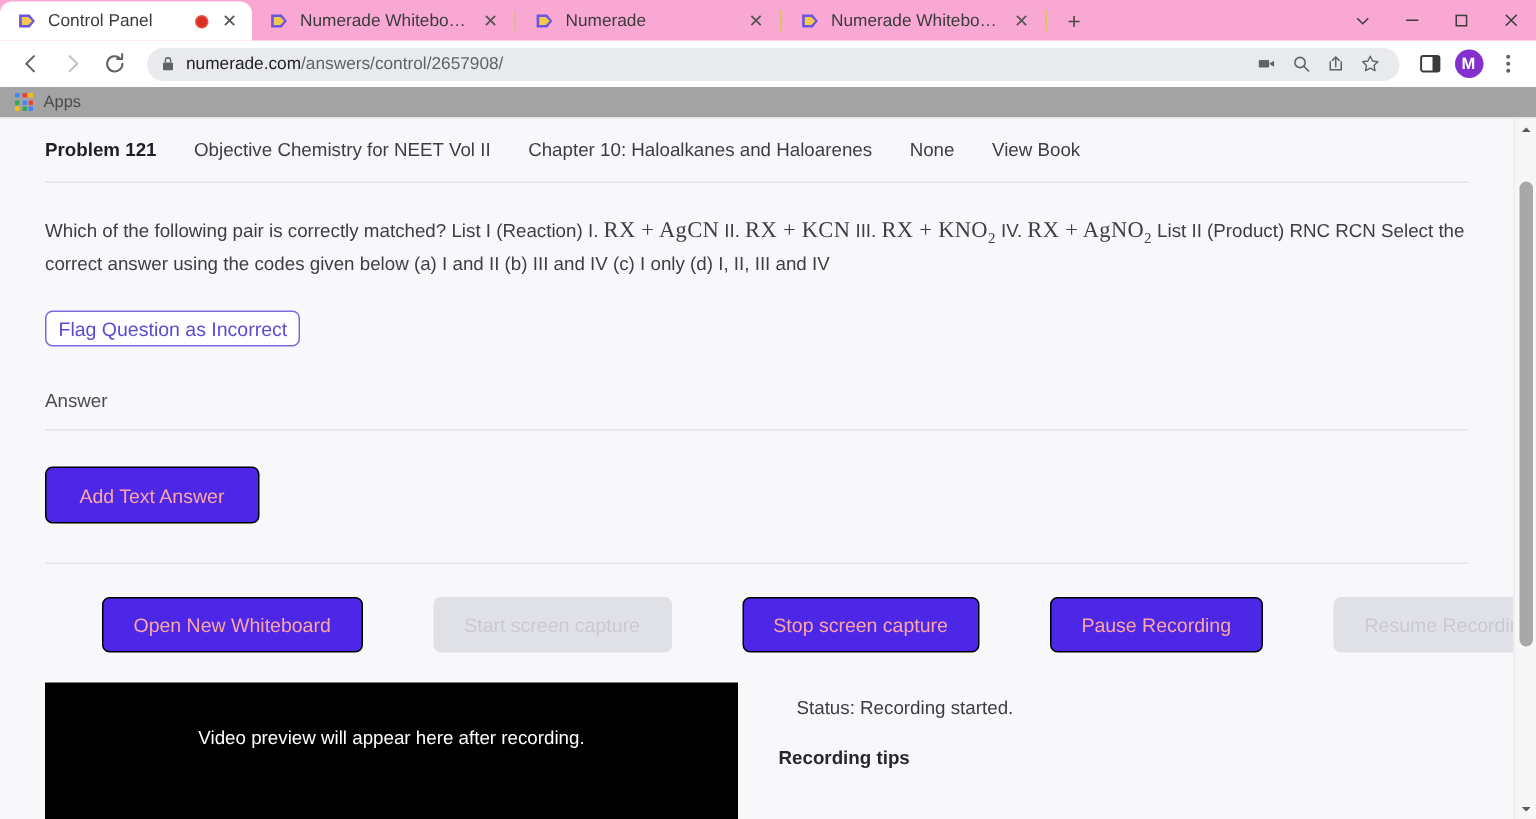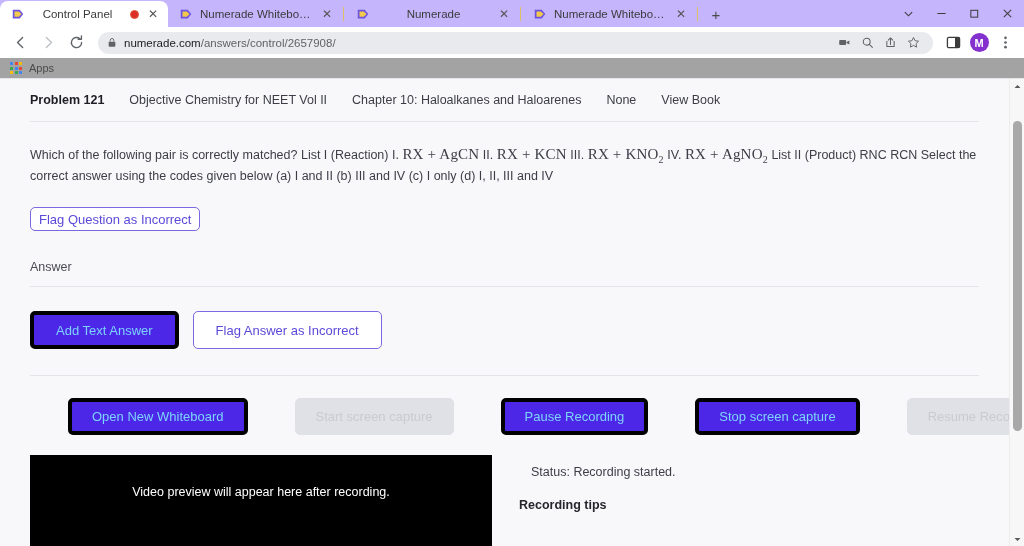--- a/index.html
+++ b/index.html
@@ -8,26 +8,25 @@
     overflow: hidden;
     font-family: "Liberation Sans", sans-serif;
     background: #ffffff;
   }
 
   
   .browser { width: 1024px; height: 546px; display: flex; flex-direction: column; }
 
   .tabstrip {
     height: 27px;
-    background: #c4b5fd;
+    background: #f9a8d4;
     display: flex;
     align-items: flex-end;
     position: relative;
     flex: none;
-    text-align: center;
   }
   .tab {
     height: 26px;
     display: flex;
     align-items: center;
     gap: 7px;
     padding: 0 8px 0 11px;
     font-size: 11.5px;
     color: #3c3c3c;
     position: relative;
@@ -237,22 +236,22 @@
     cursor: pointer;
     white-space: nowrap;
   }
   .btn-outline {
     background: #ffffff;
     border: 1px solid #7a6ae0;
     color: #5b4ad8;
   }
   .btn-solid {
     background: #4c27e8;
-    border: 4px solid #000000;
-    color: #7dd3fc;
+    border: 1px solid #000000;
+    color: #fca5a5;
   }
   .btn-disabled {
     background: #e0e1e6;
     border: 1px solid #e0e1e6;
     color: #c9cad2;
   }
 
   .flag-q-wrap { padding: 21px 0 0 0; }
   .btn-flag-q { height: 24px; padding: 0 8px; }
 
@@ -477,30 +476,29 @@
 
       <div class="flag-q-wrap">
         <div class="btn btn-outline btn-flag-q">Flag Question as Incorrect</div>
       </div>
 
       <div class="answer-label">Answer</div>
       <hr class="rule">
 
       <div class="answer-actions">
         <div class="btn btn-solid btn-add-text">Add Text Answer</div>
-        <div class="btn btn-outline btn-flag-a">Flag Answer as Incorrect</div>
       </div>
 
       <hr class="rule">
 
       <div class="rec-actions">
         <div class="btn btn-solid">Open New Whiteboard</div>
         <div class="btn btn-disabled">Start screen capture</div>
+        <div class="btn btn-solid">Stop screen capture</div>
         <div class="btn btn-solid">Pause Recording</div>
-        <div class="btn btn-solid">Stop screen capture</div>
         <div class="btn btn-disabled">Resume Recording</div>
       </div>
 
       <div class="bottom-row">
         <div class="video-preview">
           <span>Video preview will appear here after recording.</span>
         </div>
         <div class="status-col">
           <div class="status-text">Status: Recording started.</div>
           <div class="tips-title">Recording tips</div>

